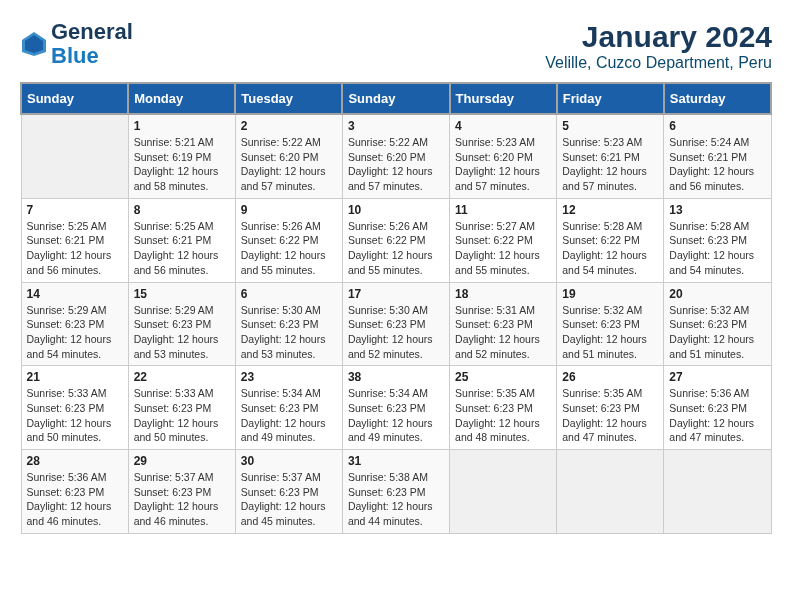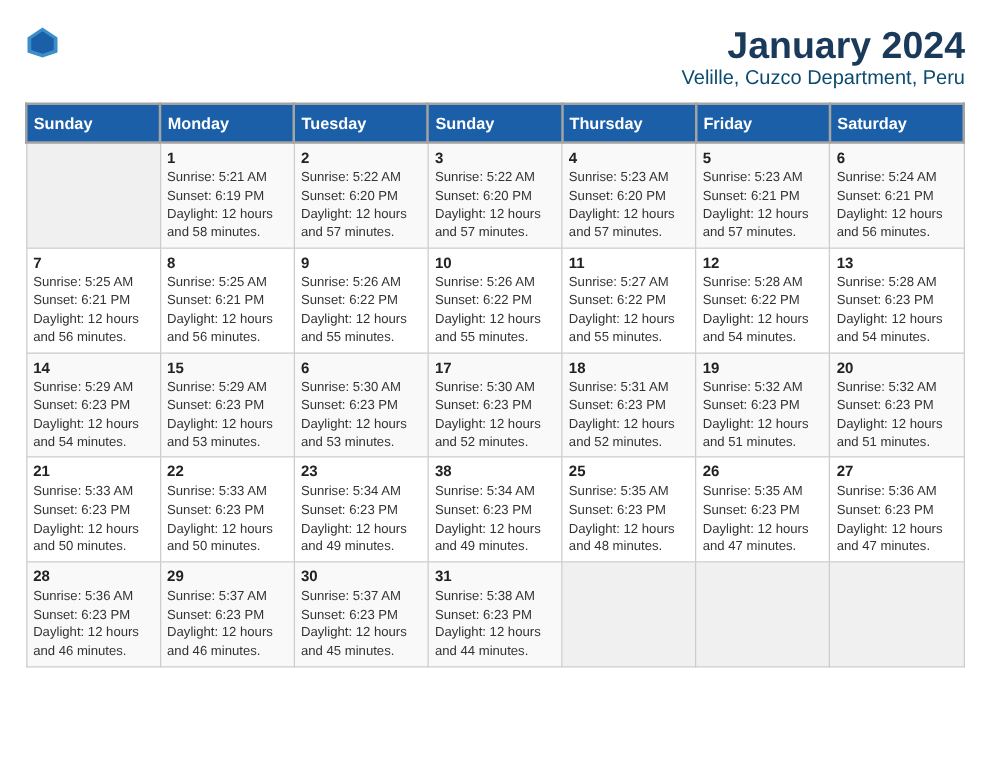--- a/index.html
+++ b/index.html
@@ -93,20 +93,22 @@
 </head>
 <body>
 
 <div class="header-area">
   <div class="logo">
     <svg class="logo-icon" viewBox="0 0 28 28">
       <polygon points="14,2 26,10 26,22 14,26 2,22 2,10" fill="#1a7abf" opacity="0.85"></polygon>
       <polygon points="14,5 23,11 23,20 14,23 5,20 5,11" fill="#1a5fa8"></polygon>
     </svg>
     <div class="logo-text">
+      <div>General</div>
+      <div><span>Blue</span></div>
     </div>
   </div>
   <div class="title-area">
     <div class="month-title">January 2024</div>
     <div class="subtitle">Velille, Cuzco Department, Peru</div>
   </div>
 </div>
 
 <table>
   <thead>

